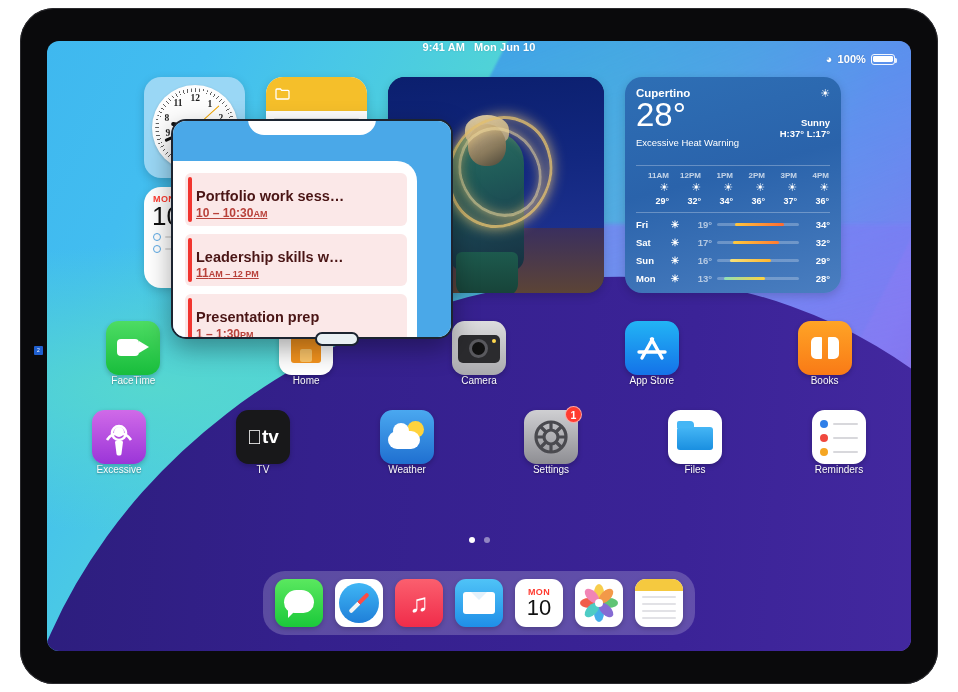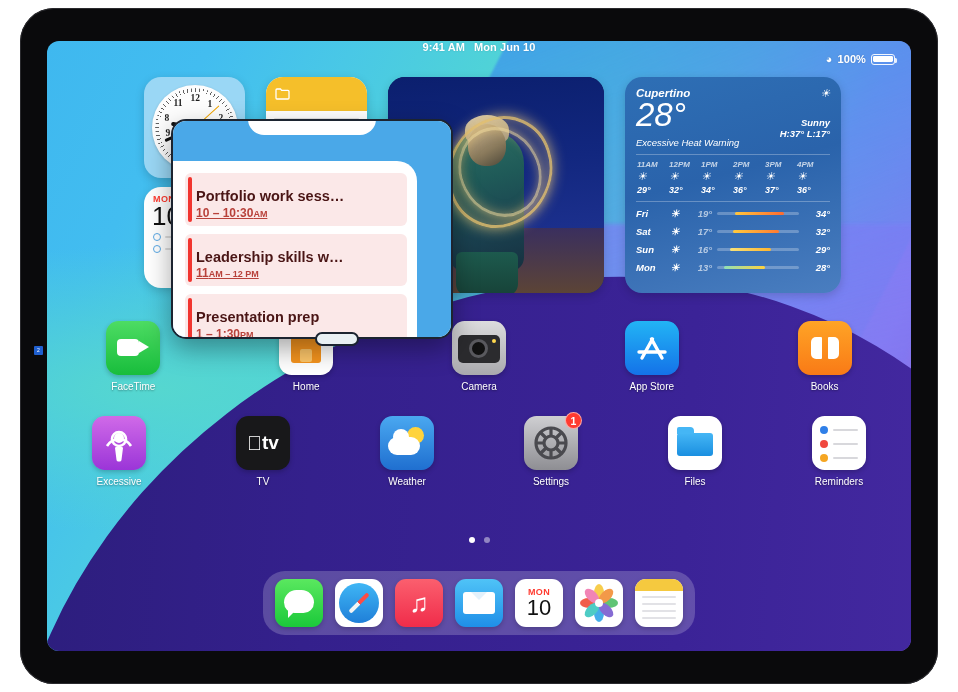--- a/index.html
+++ b/index.html
@@ -171,31 +171,31 @@
   .ph-skirt {
     position:absolute; left:50%; bottom:-18%; width:62px; height:44px; margin-left:-31px;
     background:linear-gradient(#1d5a4e,#174238); border-radius:6px 6px 12px 12px;
   }
   .ph-spot { position:absolute; left:14%; top:60%; width:38px; height:20px;
              background:radial-gradient(ellipse,rgba(255,240,200,.55),transparent 70%); }
 
   
   #w-weather { left:578px; top:36px; width:216px; height:216px;
                background:linear-gradient(165deg,#2e6fb5 0%,#2a63ab 45%,#4a7ec0 100%);
-               color:#fff; padding:10px 11px;font-style:italic; }
+               color:#fff; padding:10px 11px; }
   .wx-city { font-size:11.5px; font-weight:bold; }
   .wx-temp { font-size:33px; font-weight:200; line-height:1.02; margin-top:-1px; }
   .wx-right { position:absolute; right:11px; top:9px; text-align:right; }
   .wx-cond { font-size:9.5px; font-weight:bold; margin-top:18px; }
   .wx-hl { font-size:9.5px; font-weight:bold; }
-  .wx-alert { font-size:9.5px; margin-top:5px; padding-bottom:6px;
+  .wx-alert { font-size:9.5px; margin-top:5px; padding-bottom:17px;
               border-bottom:1px solid rgba(255,255,255,.28); }
   .wx-hours { display:flex; justify-content:space-between; padding:5px 1px 6px;
               border-bottom:1px solid rgba(255,255,255,.28); }
-  .wx-h { text-align:left; flex:1; }
+  .wx-h { text-align:right; flex:1; }
   .wx-h .hh { font-size:8px; color:rgba(255,255,255,.72); font-weight:bold; }
   .wx-h .ht { font-size:9px; font-weight:bold; margin-top:3px; }
   .sun { font-size:11px; line-height:1; margin:2px 0; }
   .wx-days { padding-top:3px; }
   .wx-d { display:flex; align-items:center; gap:5px; padding:3.5px 0; font-size:9.5px; font-weight:bold; }
   .wx-d .dn { width:26px; }
   .wx-d .di { width:16px; text-align:center; font-size:10px; }
   .wx-d .lo { width:24px; color:rgba(255,255,255,.62); text-align:right; }
   .wx-d .hi { width:26px; text-align:right; }
   .bar { flex:1; height:3.5px; border-radius:2px; background:rgba(255,255,255,.26); position:relative; }
@@ -232,21 +232,21 @@
     margin-left:-22px; background:#e9f0f3;
     border:2px solid #1c2430; border-radius:8px; z-index:45;
   }
 
   
   #grid { position:absolute; left:0; right:0; top:280px; z-index:20; }
   .row { display:flex; }
   .app { flex:1; display:flex; flex-direction:column; align-items:center; }
   .ic { width:54px; height:54px; border-radius:12.5px; position:relative;
         box-shadow:0 2px 5px rgba(0,0,0,.22); overflow:hidden; }
-  .lbl { margin-top:6px; font-size:10px; color:#fff; text-shadow:0 1px 2px rgba(0,0,0,.4); }
+  .lbl { font-size:10px; color:#fff; text-shadow:0 1px 2px rgba(0,0,0,.4); }
   .badge {
     position:absolute; right:-4px; top:-4px; min-width:17px; height:17px;
     border-radius:9px; background:#ff3b30; color:#fff;
     font-size:10.5px; font-weight:bold; line-height:17px; text-align:center;
     border:1.5px solid rgba(255,255,255,.55); z-index:3;
   }
   .appwrap { position:relative; }
 
   
   .i-facetime { background:linear-gradient(#4ddc63,#18bd3c); }

